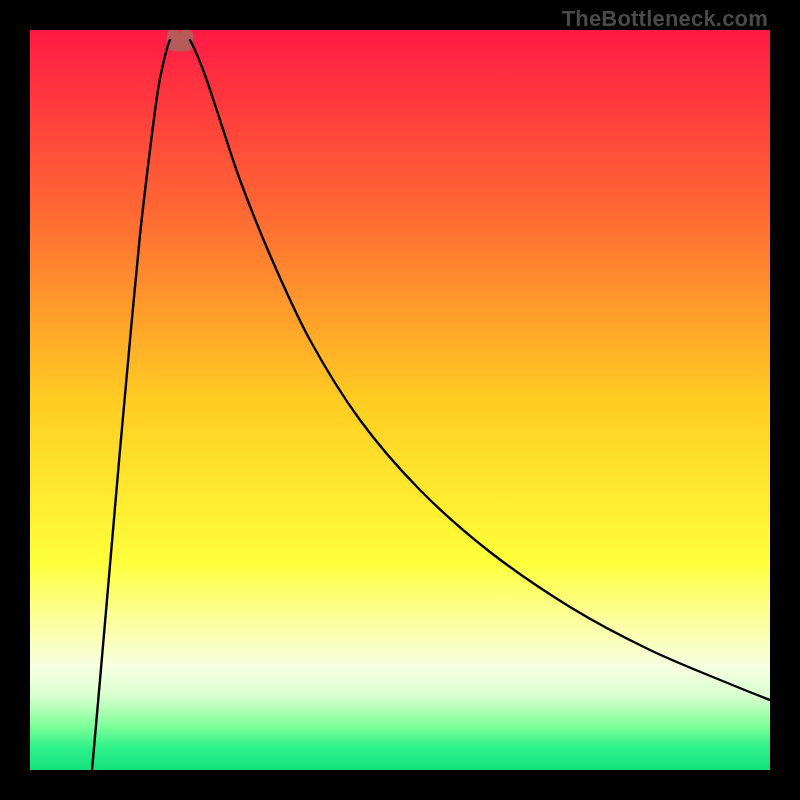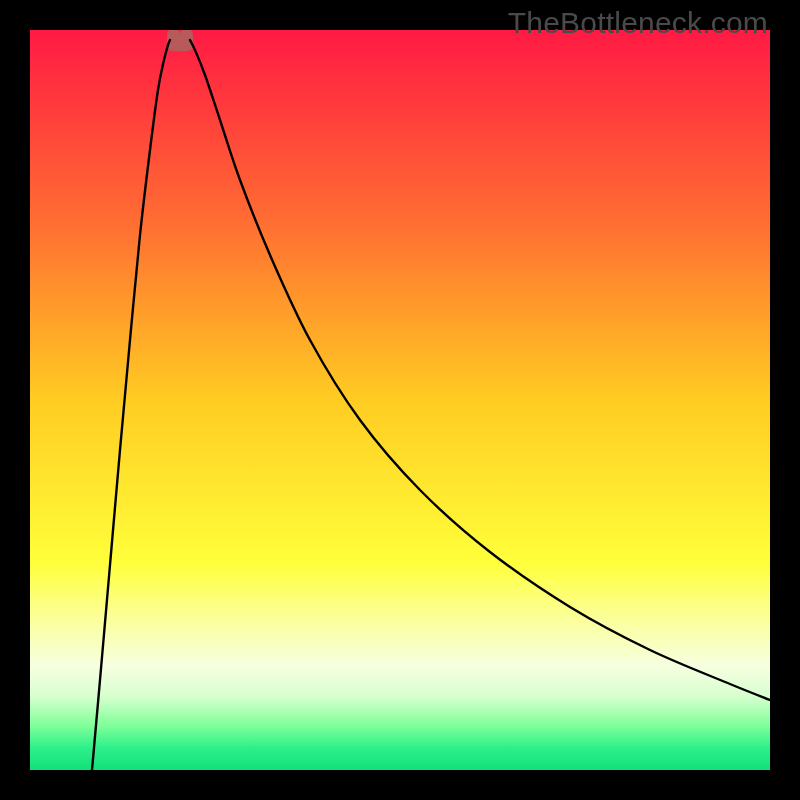--- a/index.html
+++ b/index.html
@@ -17,22 +17,22 @@
     top: 30px;
     width: 740px;
     height: 740px;
     background: #000;
   }
   .watermark {
     position: absolute;
     top: 6px;
     right: 32px;
     color: #4a4a4a;
-    font-size: 30px;
-    font-weight: 400;
+    font-size: 22px;
+    font-weight: 700;
     letter-spacing: 0.2px;
     z-index: 5;
     user-select: none;
   }
   svg.plot {
     position: absolute;
     left: 30px;
     top: 30px;
     width: 740px;
     height: 740px;

